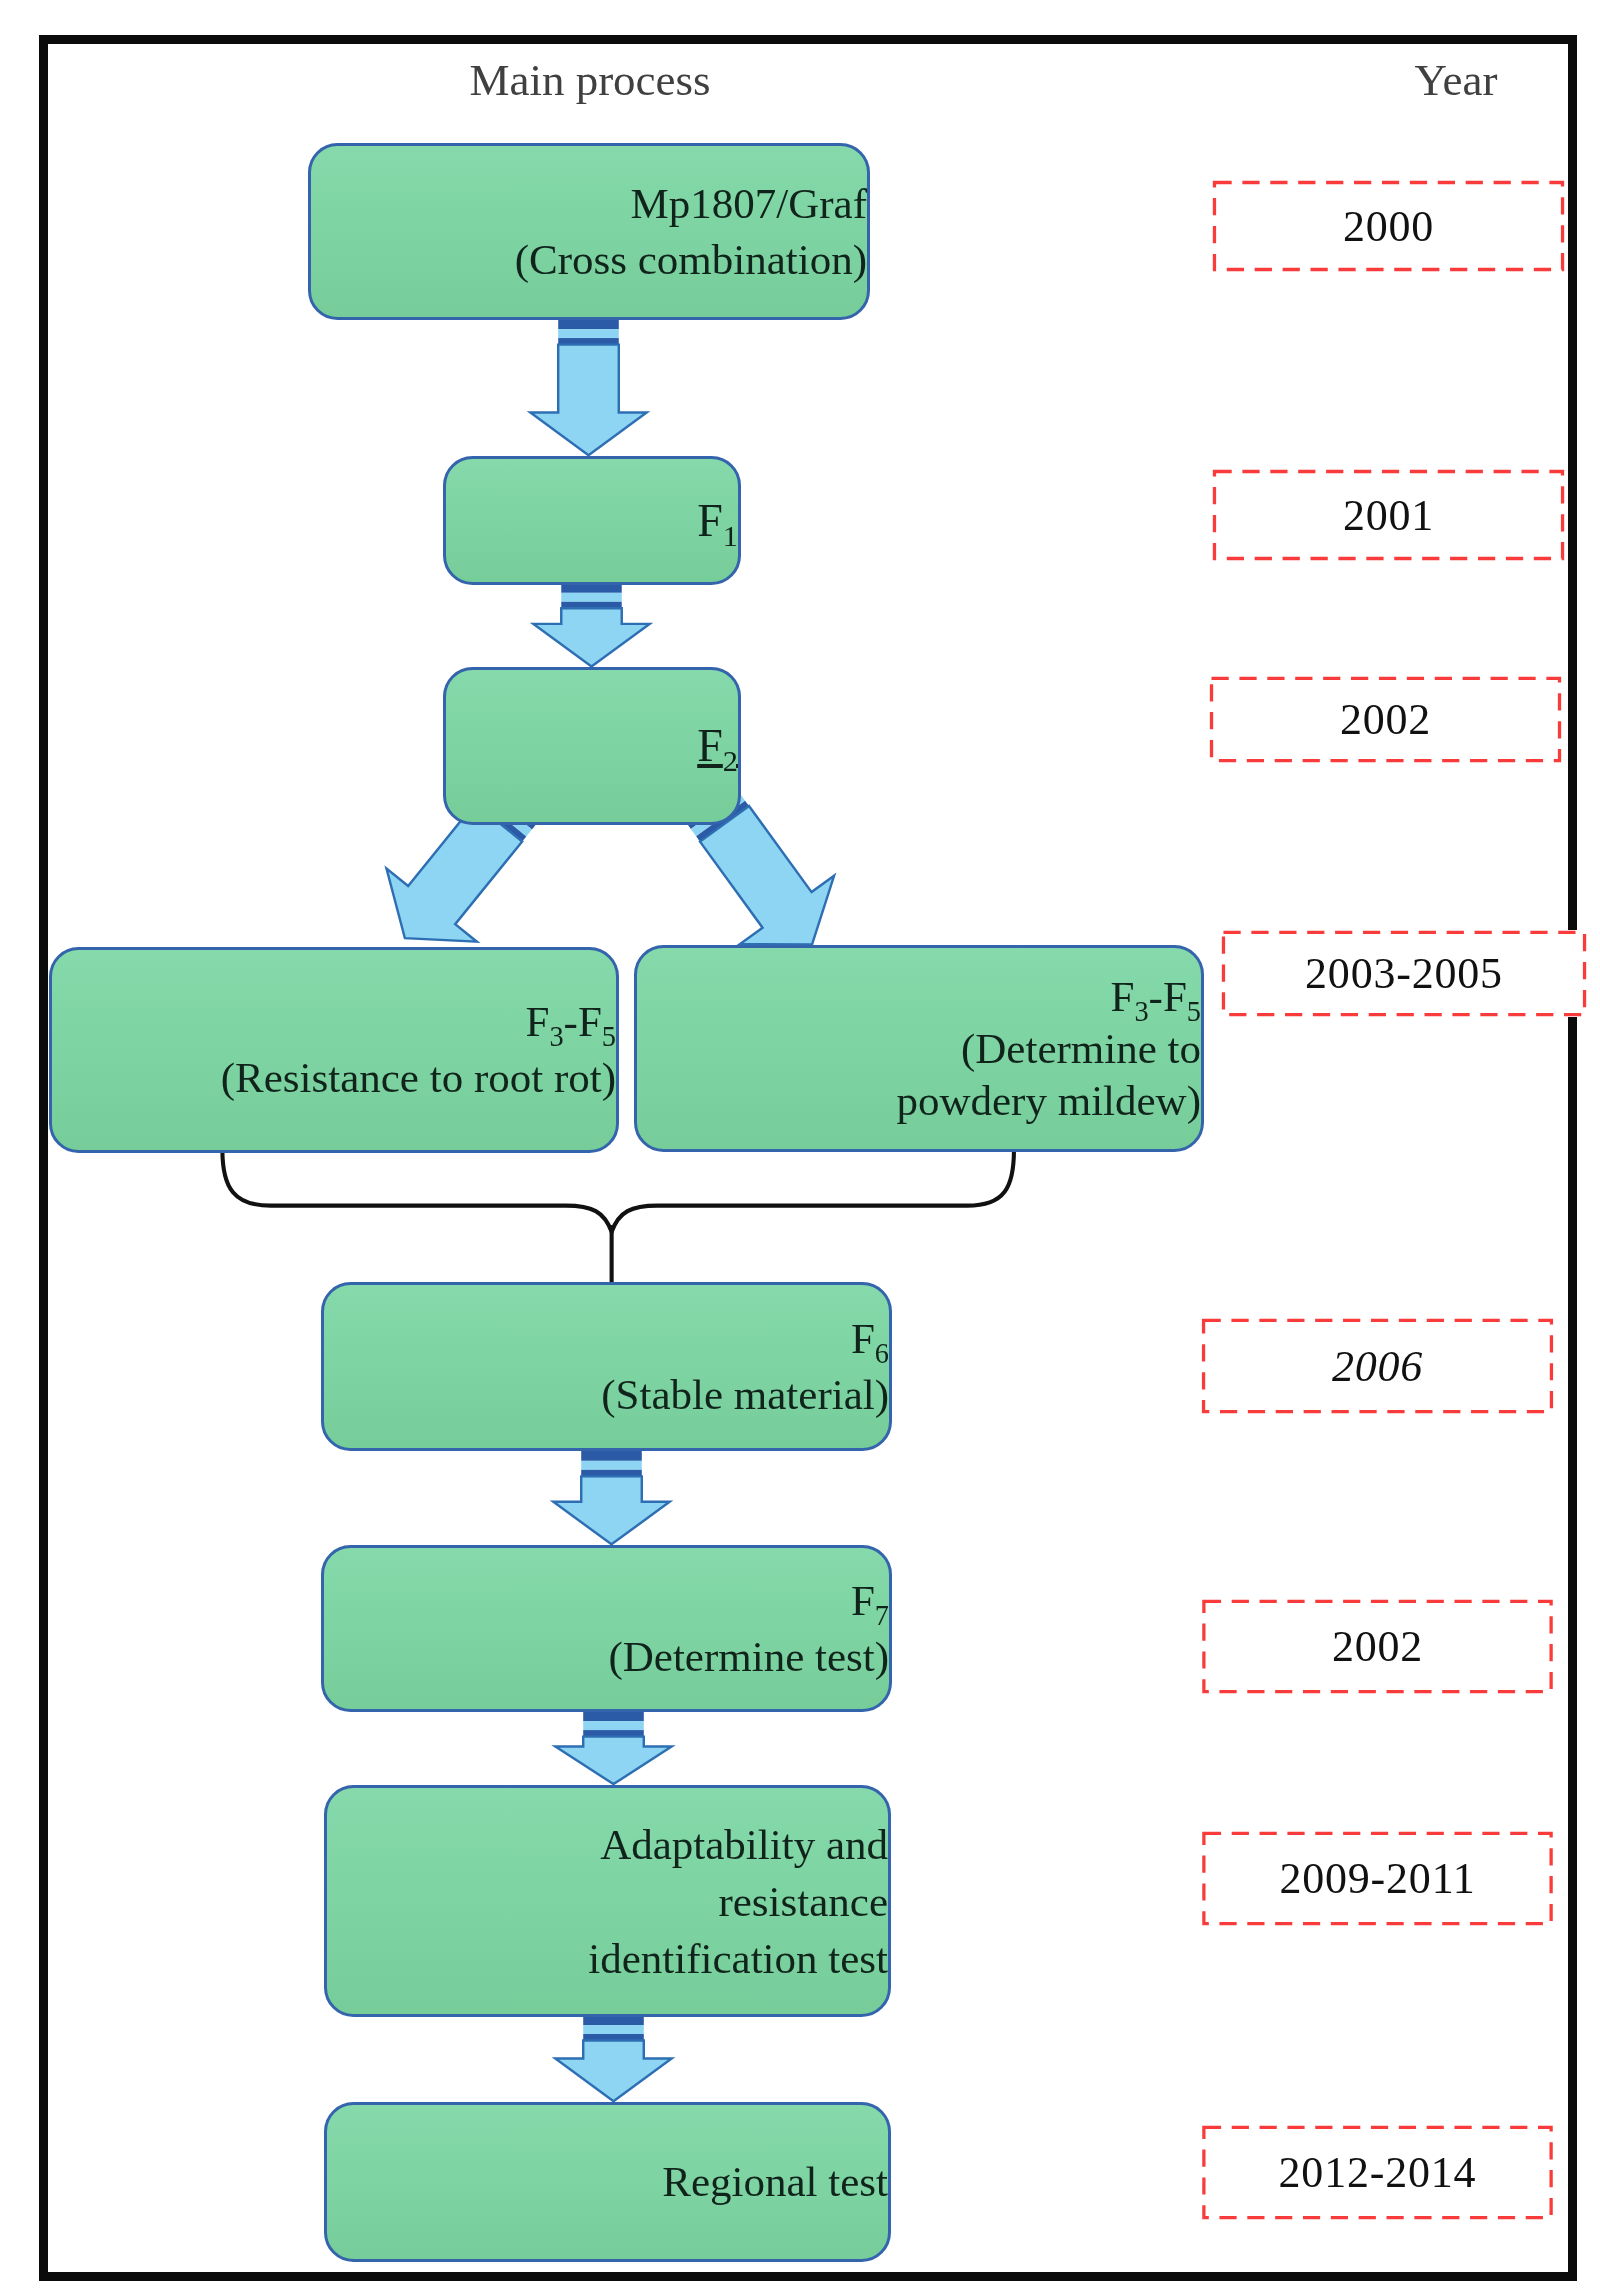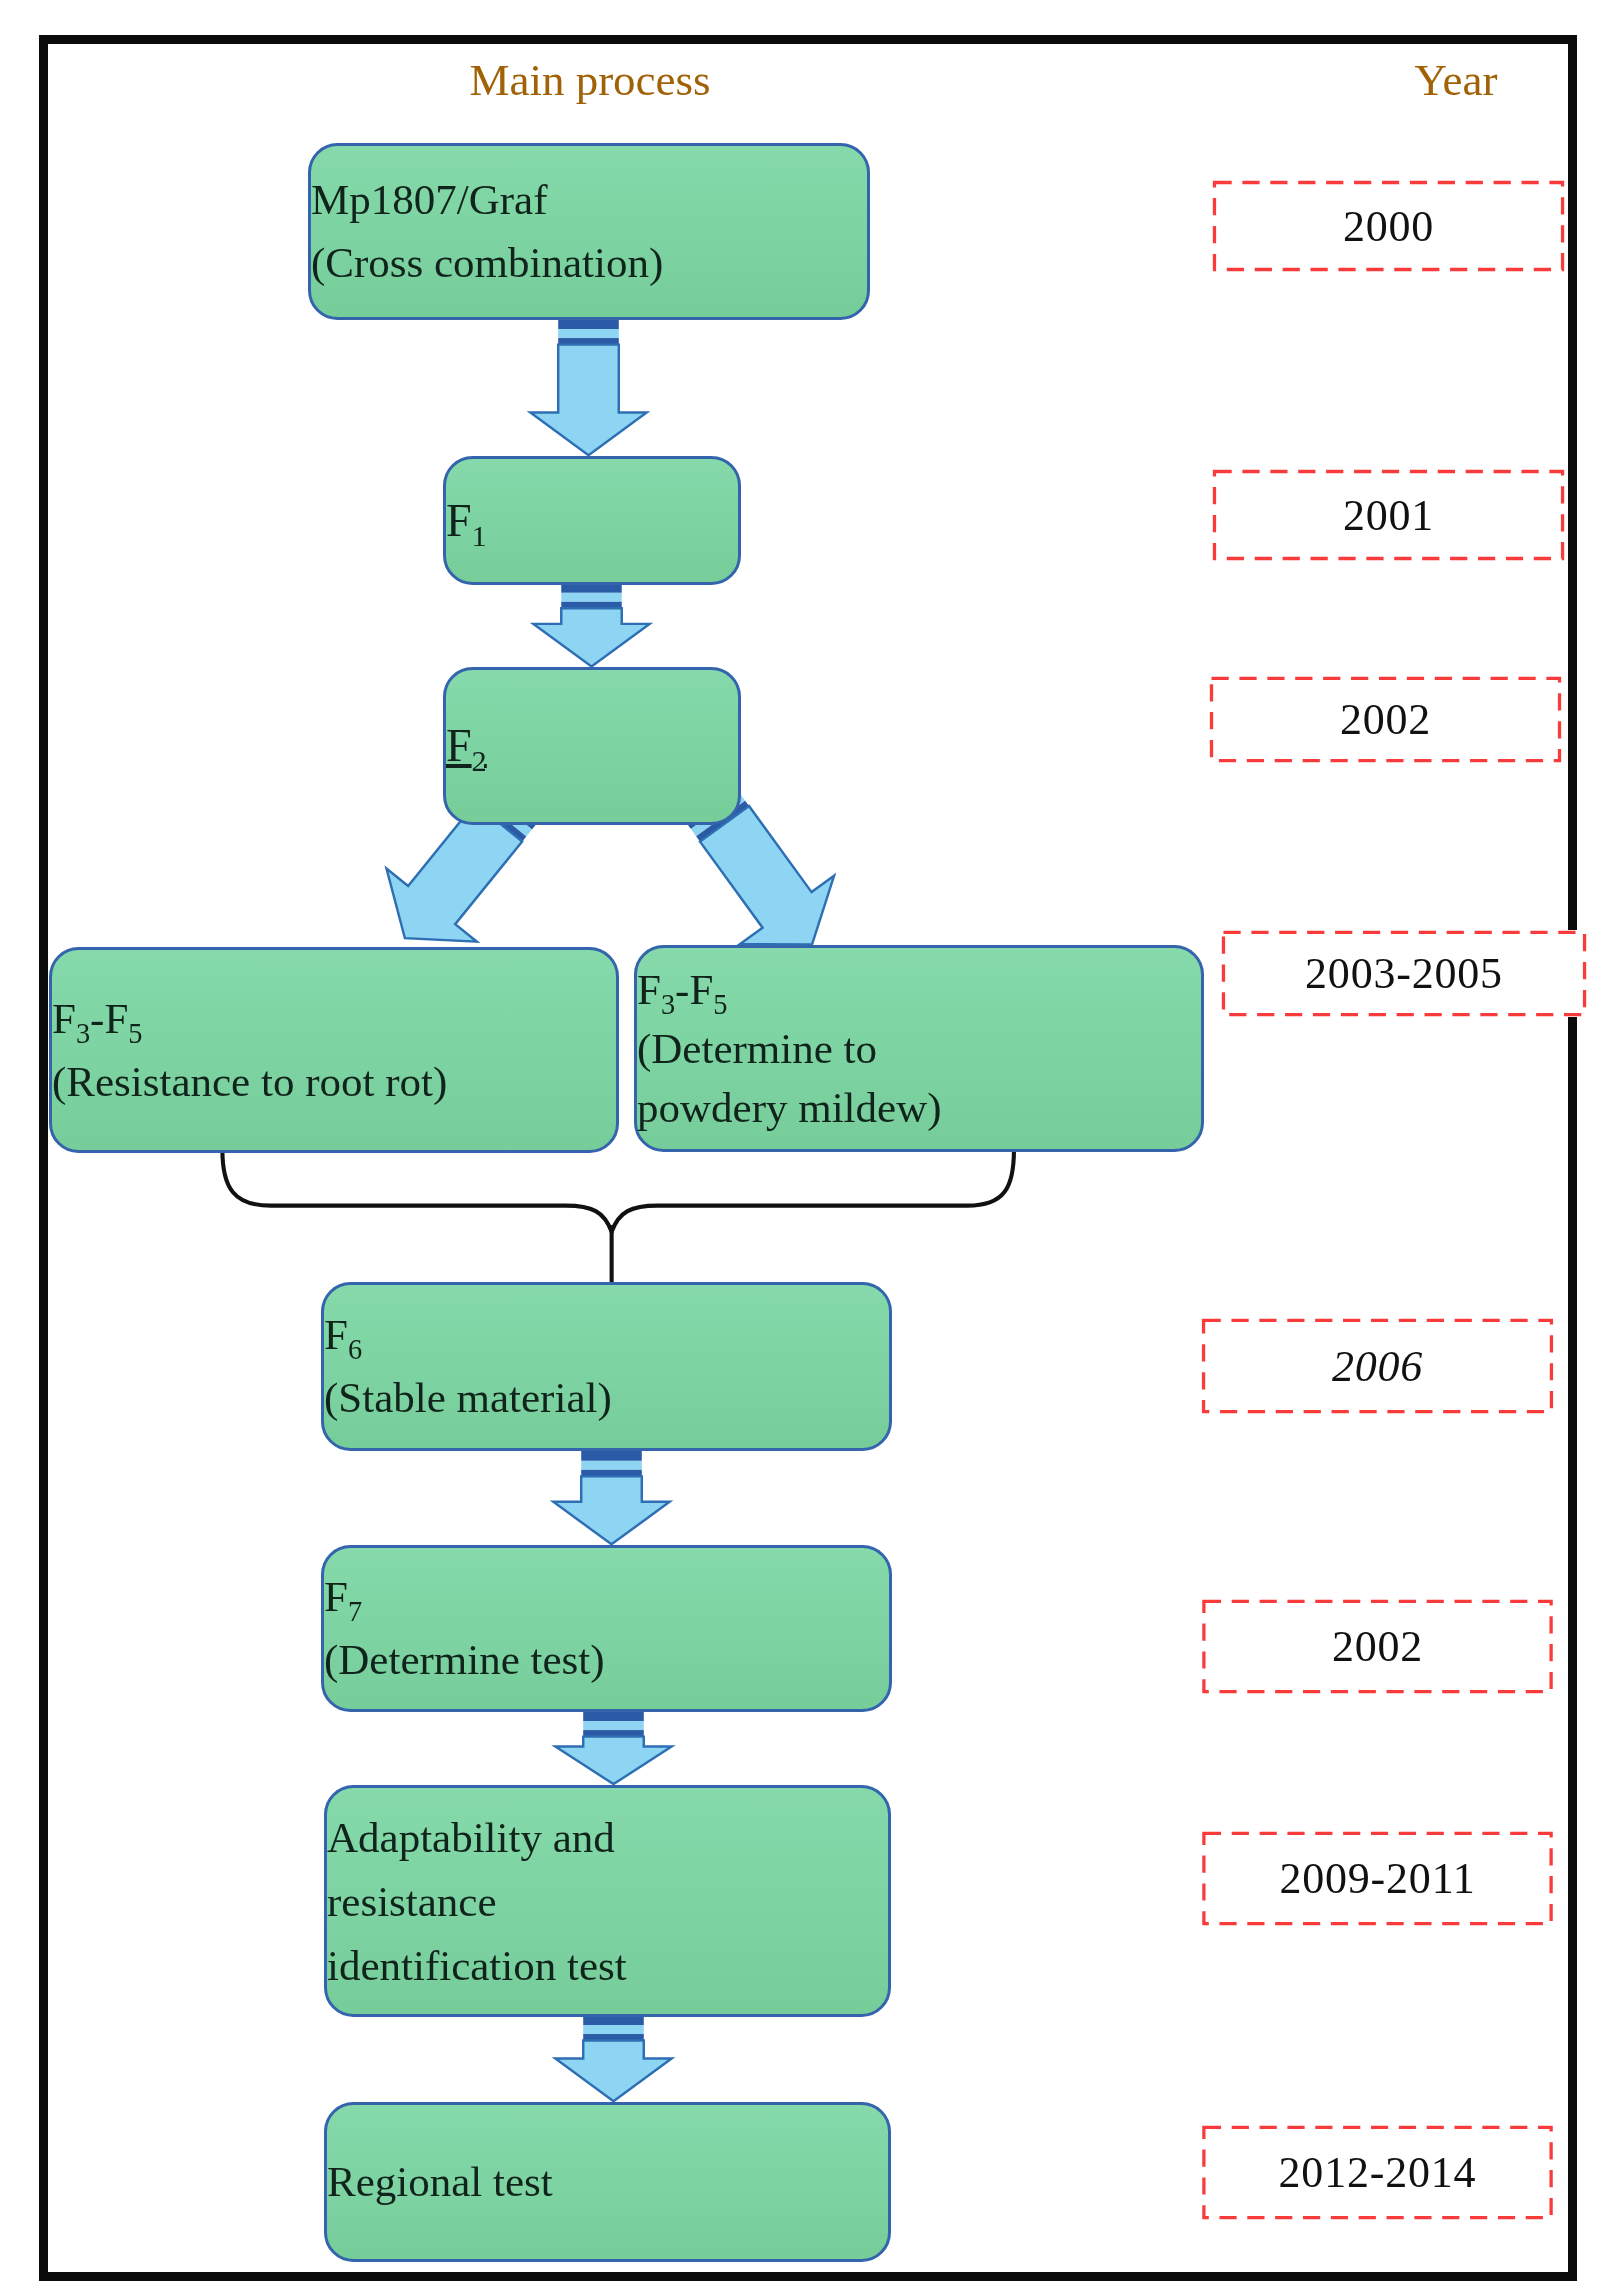--- a/index.html
+++ b/index.html
@@ -3,27 +3,27 @@
 <meta charset="utf-8">
 <style>
   html,body{margin:0;padding:0;background:#ffffff;}
   body{width:1600px;height:2295px;position:relative;overflow:hidden;
        font-family:"Liberation Serif","DejaVu Serif",serif;color:#141414;}
   #stage{position:absolute;left:0;top:0;width:1600px;height:2295px;}
 
   .frame{position:absolute;left:39px;top:35px;width:1538px;height:2246px;
          border:9.8px solid #0b0b0b;box-sizing:border-box;z-index:1;background:transparent;}
 
-  .colhead{position:absolute;z-index:4;text-align:center;font-size:45px;color:#a16207;}
+  .colhead{position:absolute;z-index:4;text-align:center;font-size:45px;color:#404040;}
 
   .gbox{position:absolute;z-index:3;box-sizing:border-box;
         background:linear-gradient(180deg,#85d9ab 0%,#7cd2a0 60%,#76cd9a 100%);
         border:3.3px solid #3464ac;border-radius:29.5px;
-        display:flex;flex-direction:column;align-items:flex-start;justify-content:center;
-        text-align:center;font-size:43px;line-height:56px;color:#11241c;gap:7px;}
+        display:flex;flex-direction:column;align-items:flex-end;justify-content:center;
+        text-align:center;font-size:43px;line-height:56px;color:#11241c;}
   .gbox sub{font-size:0.66em;line-height:0;}
 
   .yearbox{position:absolute;z-index:5;background:#ffffff;
            display:flex;align-items:center;justify-content:center;}
   .yearbox svg{position:absolute;left:0;top:0;}
   .yeartext{position:relative;font-size:44px;color:#111;letter-spacing:0.8px;}
 
   .sarrow{position:absolute;z-index:2;}
   .diag{transform-origin:66px 0px;}
   .bracket{position:absolute;z-index:2;}

